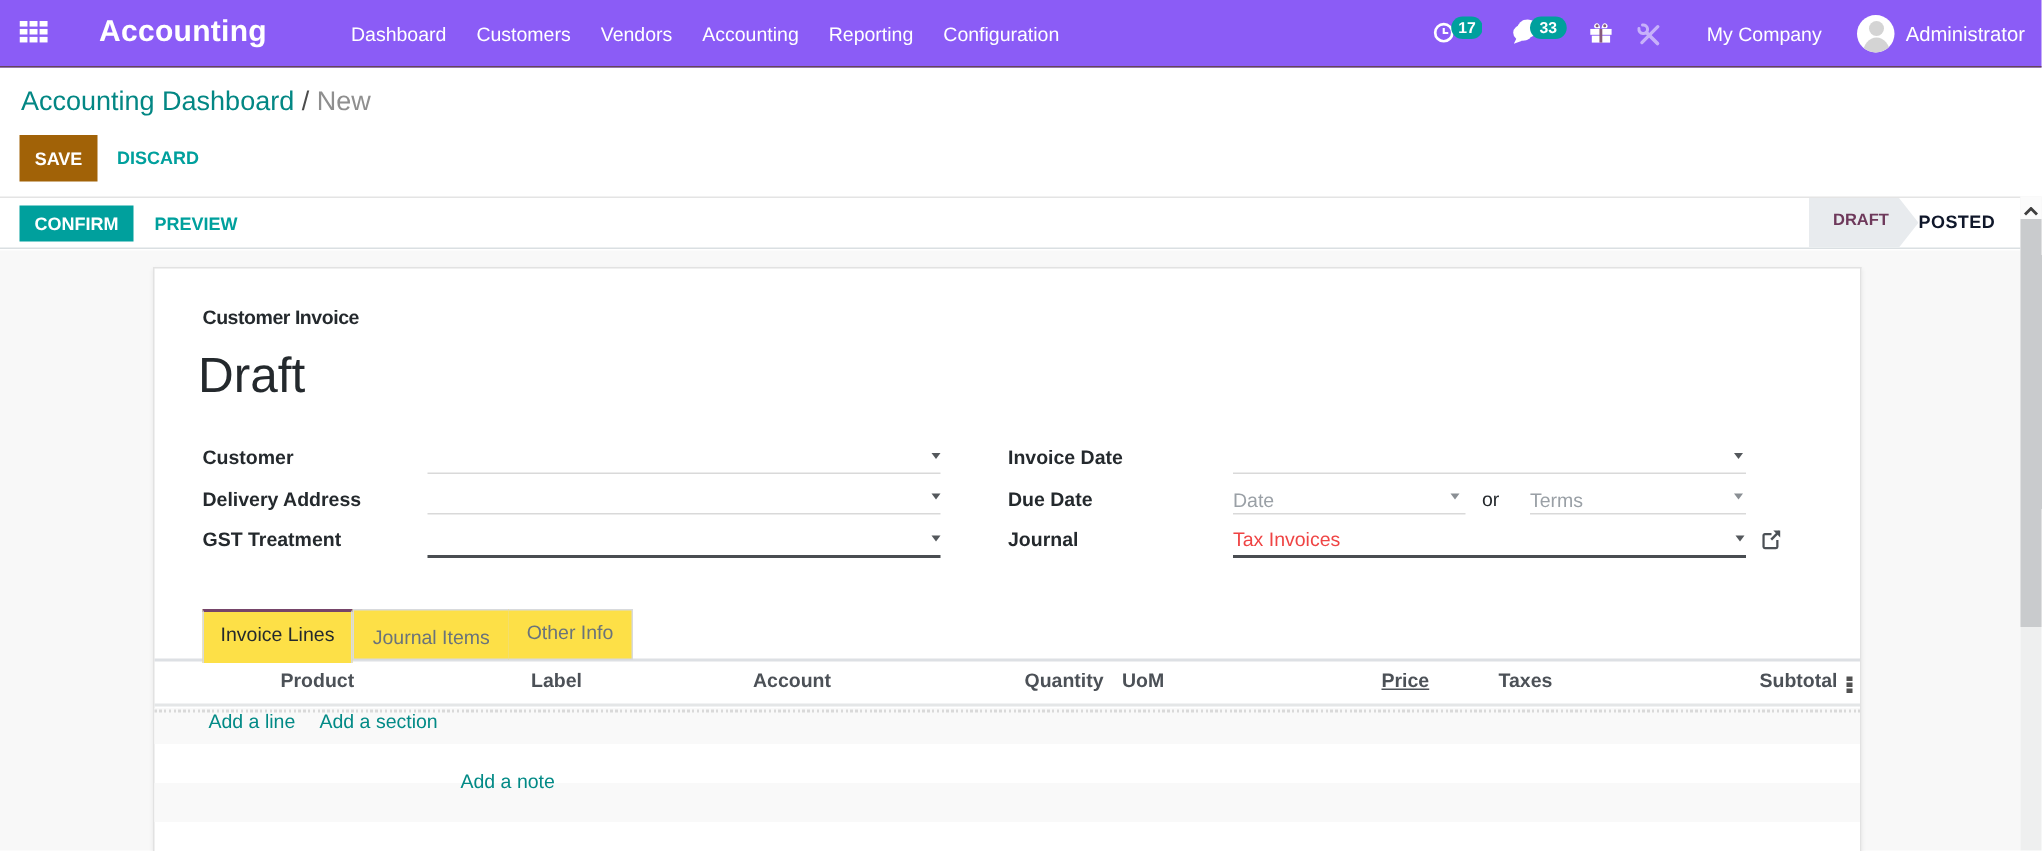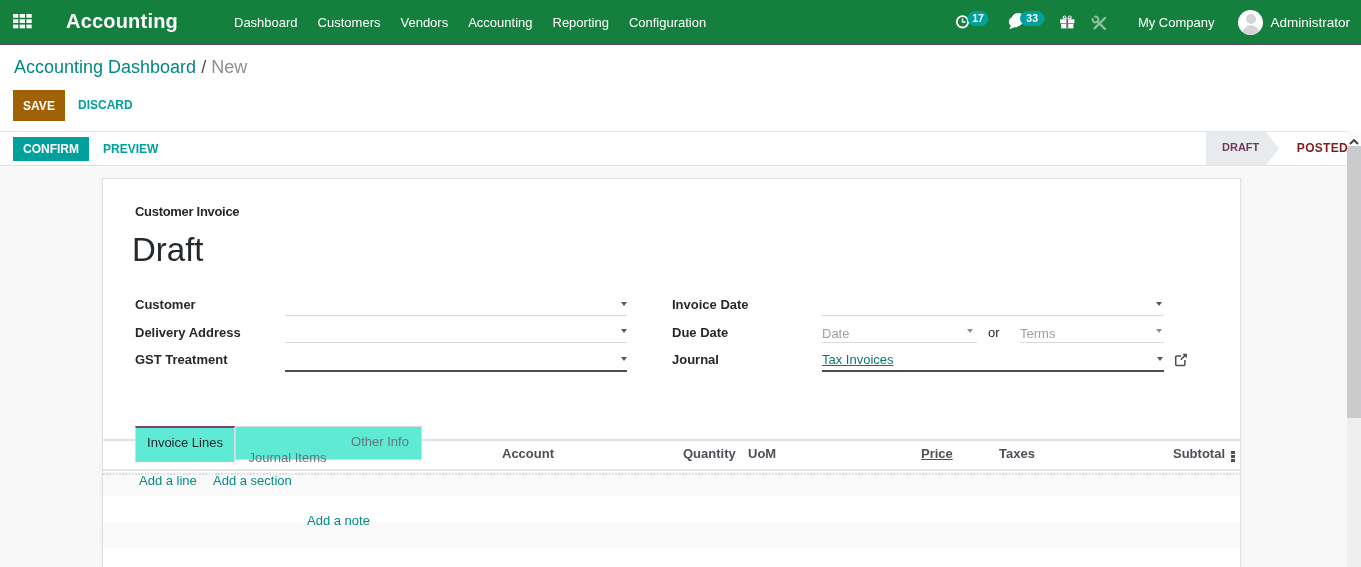--- a/index.html
+++ b/index.html
@@ -1,21 +1,21 @@
 <!DOCTYPE html>
 <html><head>
 <meta charset="utf-8">
 <style>
 * { margin:0; padding:0; box-sizing:border-box; }
 html,body { width:1361px; height:567px; overflow:hidden; background:#fff;
   font-family:"Liberation Sans", sans-serif; }
 
 
 #navbar { position:absolute; left:0; top:0; width:1361px; height:45px;
-  background:#15803d; border-bottom:1px solid #65445c; }
+  background:#8b5cf6; border-bottom:1px solid #65445c; }
 #gridicon { position:absolute; left:12.5px; top:13.5px; }
 #brand { position:absolute; left:66px; top:10px; color:#fff; font-size:20px;
   font-weight:bold; letter-spacing:0.2px; }
 .navmenu { position:absolute; left:234px; top:0; height:45px; display:flex;
   align-items:center; }
 .navmenu a { color:#fff; font-size:13px; text-decoration:none; margin-right:20px; }
 #systray { position:absolute; right:11px; top:0; height:45px; display:flex;
   align-items:center; color:#fff;justify-content:flex-end; }
 #mycompany { font-size:13px; }
 #adminname { font-size:13.5px; }
@@ -39,52 +39,52 @@
 #btnConfirm { position:absolute; left:13px; top:5px; width:76px; height:24px;
   background:#00A09D; color:#fff; border:none; font-weight:bold; font-size:12px;
   font-family:"Liberation Sans",sans-serif; }
 #btnPreview { position:absolute; left:103px; top:5px; height:24px; line-height:24px;
   color:#00A09D; font-weight:bold; font-size:12px; }
 #stDraft { position:absolute; left:1206px; top:0; width:73px; height:33px;
   background:#e8ebee; clip-path:polygon(0 0, 60px 0, 73px 50%, 60px 100%, 0 100%);
   color:#6e395b; font-weight:bold; font-size:11px; line-height:31px;
   padding-left:16px; letter-spacing:0; }
 #stPosted { position:absolute; left:1279px; top:0; width:69px; height:33px;
-  color:#7f1d1d; font-weight:bold; font-size:12px; line-height:33px;
-  text-align:right; letter-spacing:0.3px; }
+  color:#0f172a; font-weight:bold; font-size:12px; line-height:33px;
+  text-align:left; letter-spacing:0.3px; }
 
 
 #content { position:absolute; left:0; top:167px; width:1347px; height:400px;
   background:#f8f8f8; }
 #sheet { position:absolute; left:102px; top:178px; width:1139px; height:500px;
   background:#fff; border:1px solid #e2e2e2; border-bottom:none;
   box-shadow:0 1px 3px rgba(0,0,0,0.07); }
 
 #lblCI { position:absolute; left:135px; top:204px; letter-spacing:-0.3px; font-size:13px; font-weight:bold;
   color:#24292d; transform:none; }
 #draftH1 { position:absolute; left:132px; top:231px; font-size:33px; color:#24292d; }
 
 .flabel { position:absolute; font-size:13px; font-weight:bold; color:#24292d; }
 .finput { position:absolute; height:27px; border-bottom:1px solid #d9d9d9; }
 .finput.dark { border-bottom:2px solid #494d51; }
 .caret { position:absolute; right:0; width:0; height:0;
   border-left:3.8px solid transparent; border-right:3.8px solid transparent;
   border-top:4px solid #54585c; }
 .caret.grey { border-top-color:#8a8f94; }
 .ph { position:absolute; left:0; bottom:1px; font-size:13px; color:#9aa0a6; }
-.val { position:absolute; left:0; bottom:3px; font-size:13px; color:#0f766e;text-decoration:underline; }
+.val { position:absolute; left:0; bottom:3px; font-size:13px; color:#ef4444; }
 #orTxt { position:absolute; font-size:13px; color:#24292d; }
 
 
-.tab { position:absolute; font-size:13px; background:#5eead4; z-index:2;margin-top:20px; }
+.tab { position:absolute; font-size:13px; background:#fde047; z-index:2; }
 #tab1 { left:135px; top:406px; width:100px; height:36px; border:1px solid #d8dadd;
   border-top:2px solid #76456a; border-bottom:none; color:#24292d; z-index:3;
   text-align:center; padding-top:6.5px; }
 #tab2 { left:235px; top:406px; width:105px; height:34px; border:1px solid #d8dadd;
-  color:#6a737b; text-align:center; padding-top:23px; }
+  color:#6a737b; text-align:center; padding-top:10px; }
 #tab3 { left:339px; top:406px; width:83px; height:34px; border:1px solid #d8dadd;
   border-left:none; color:#6a737b; text-align:center; padding-top:7px; }
 
 
 .th { position:absolute; top:446px; font-size:13px; font-weight:bold; color:#4c5157;padding-left:48px; }
 #thead-border { position:absolute; left:103px; top:469.4px; width:1137px; height:1.6px;
   background:#e4e6e7; }
 #navline { position:absolute; left:103px; top:439px; width:1137px; height:1.5px;
   background:#dde0e4; z-index:1; }
 

